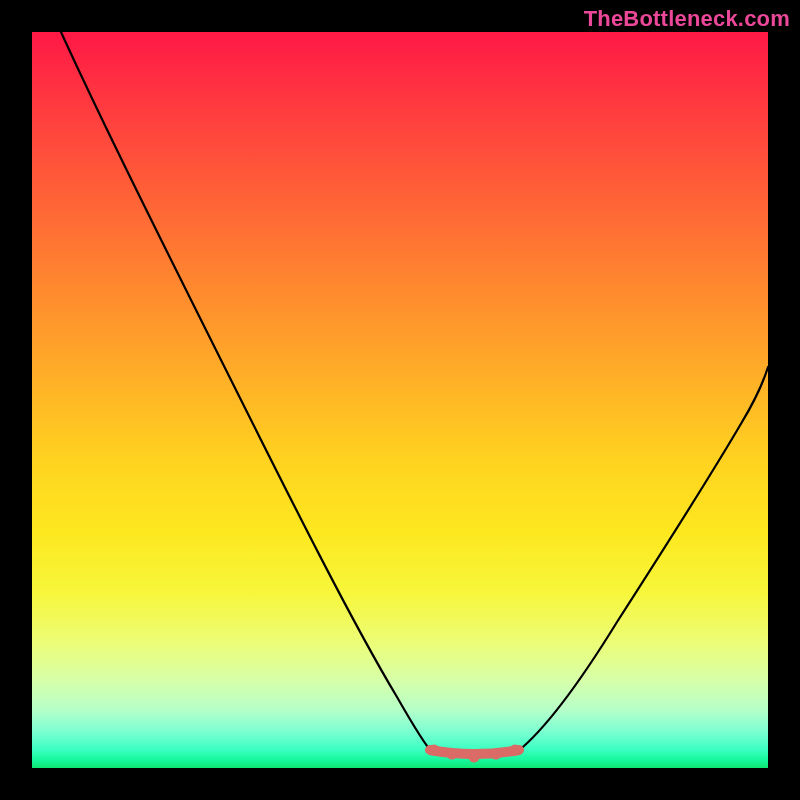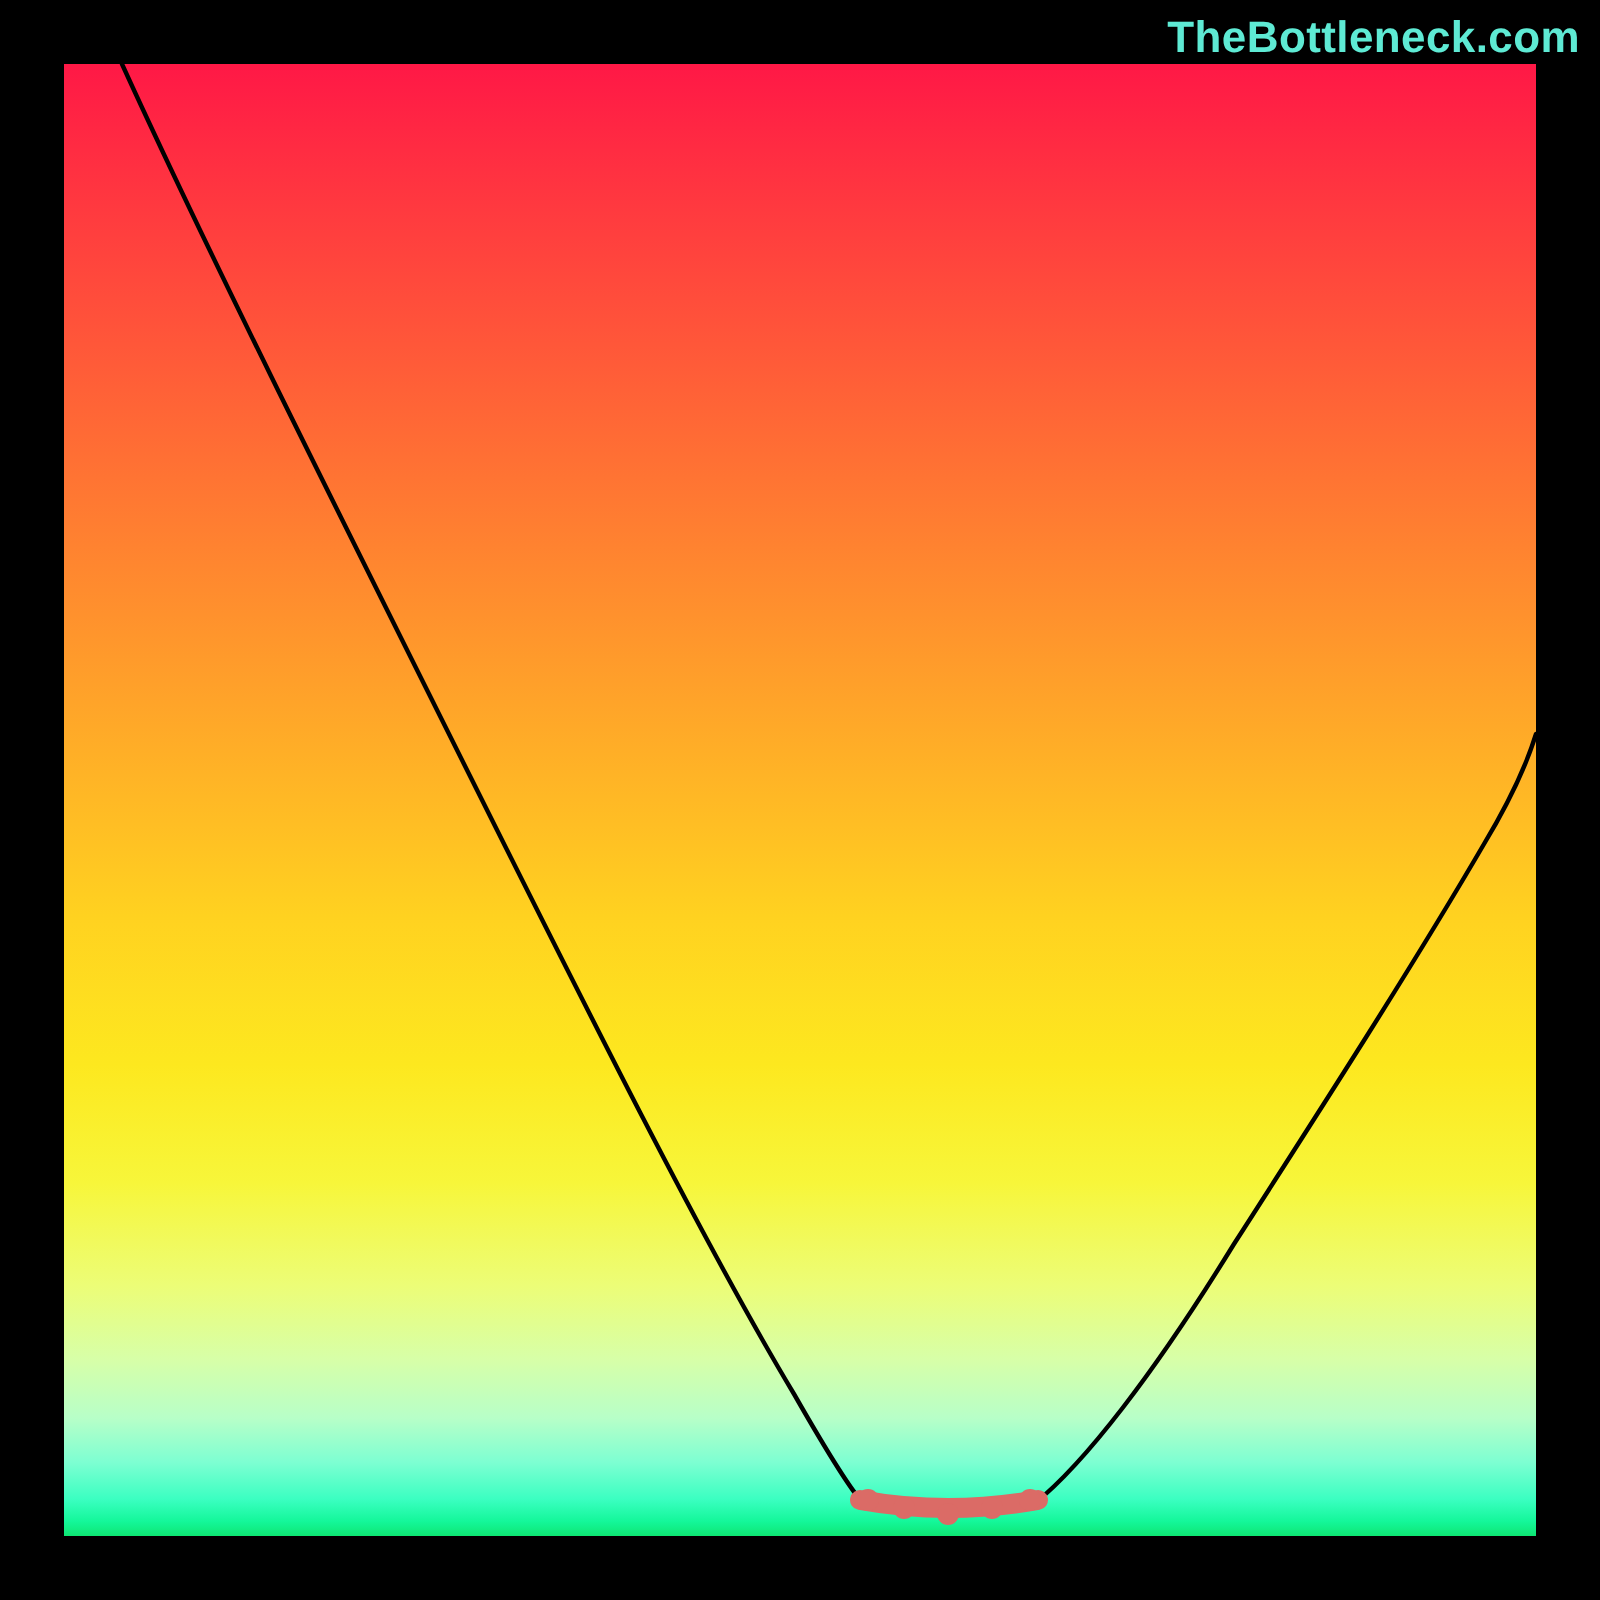--- a/index.html
+++ b/index.html
@@ -44,21 +44,21 @@
       #7dffd2 95%,
       #3bffc1 97.5%,
       #14f79a 99%,
       #0ee673 100%
     );
   }
   .watermark {
     position: absolute;
     top: 6px;
     right: 10px;
-    color: #5eead4;
+    color: #ec4899;
     font-size: 22px;
     font-weight: 600;
     letter-spacing: 0.2px;
     user-select: none;
   }
   svg.curves {
     position: absolute;
     inset: 0;
   }
   .curve {

